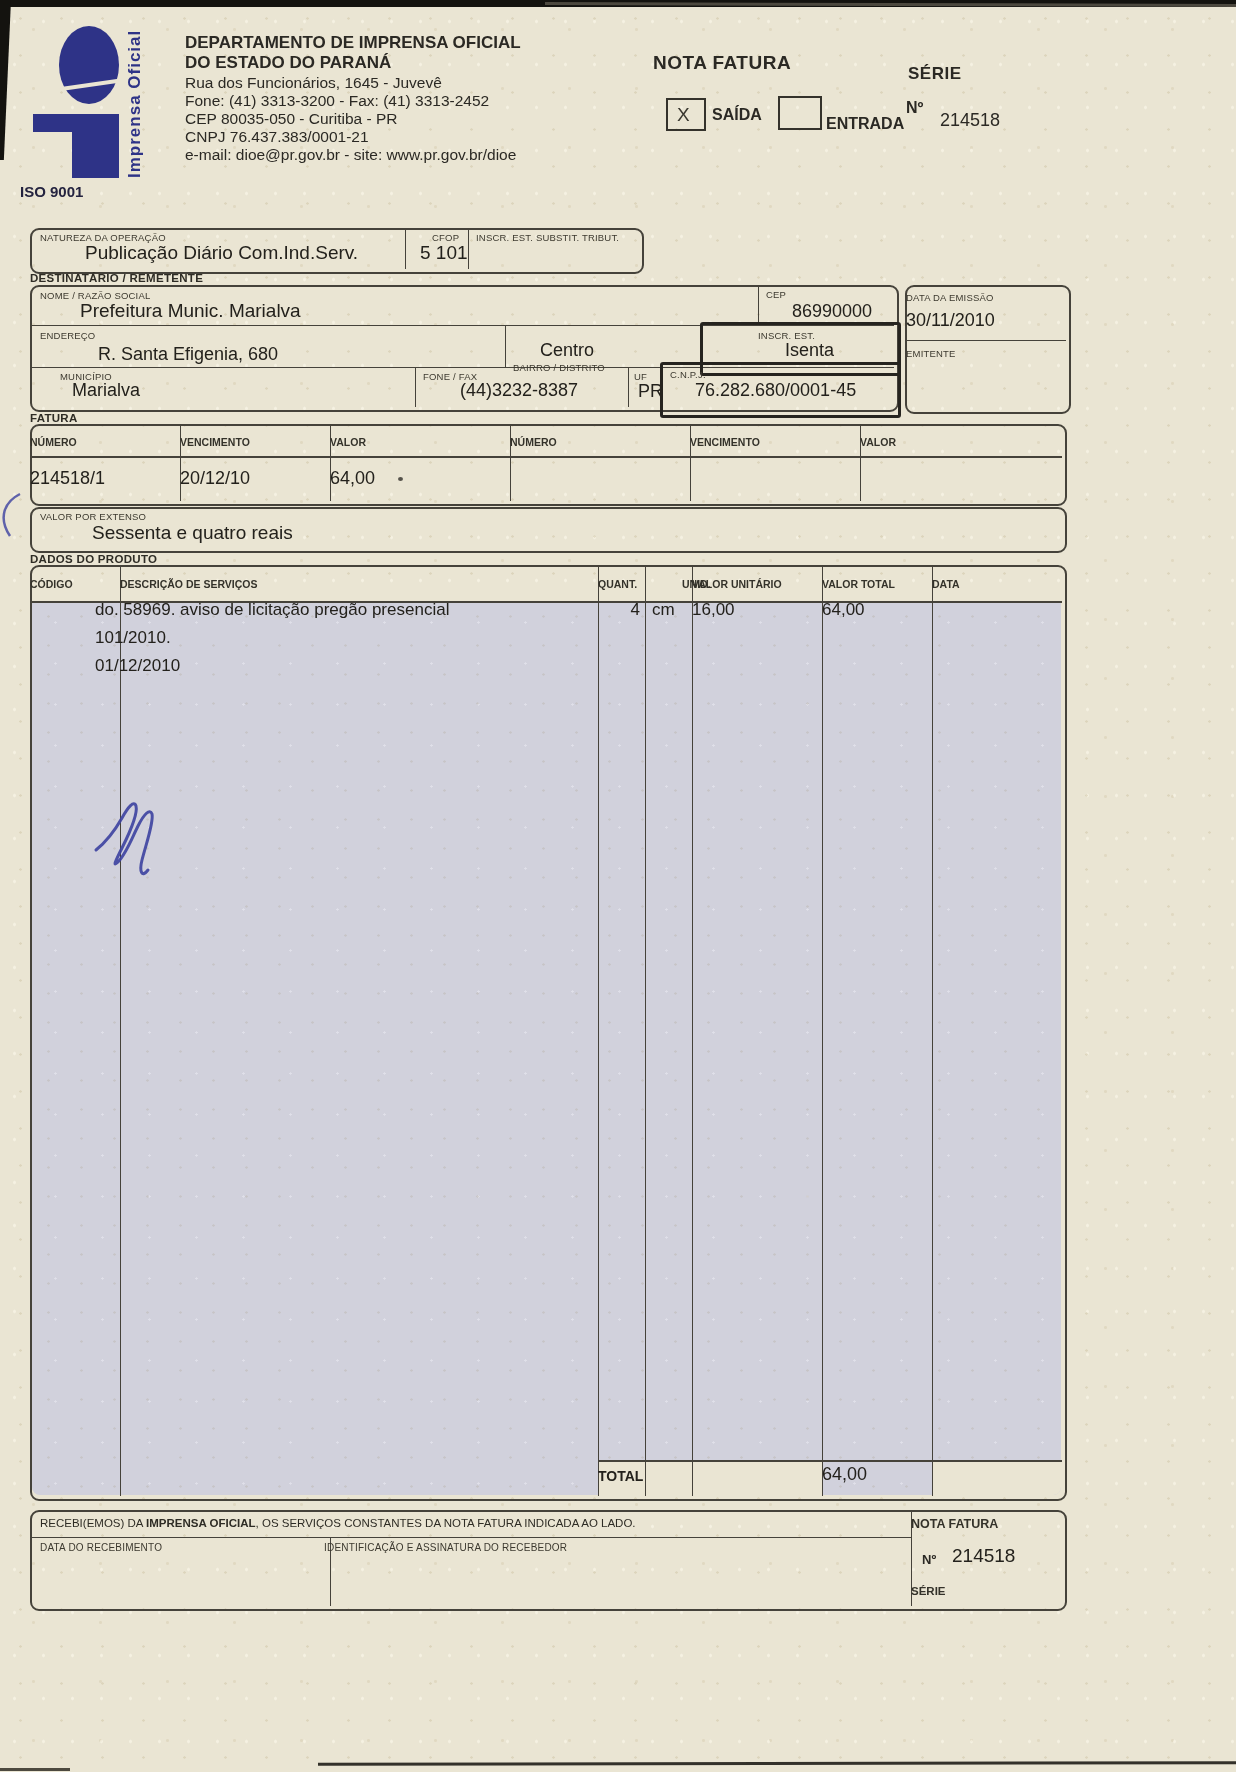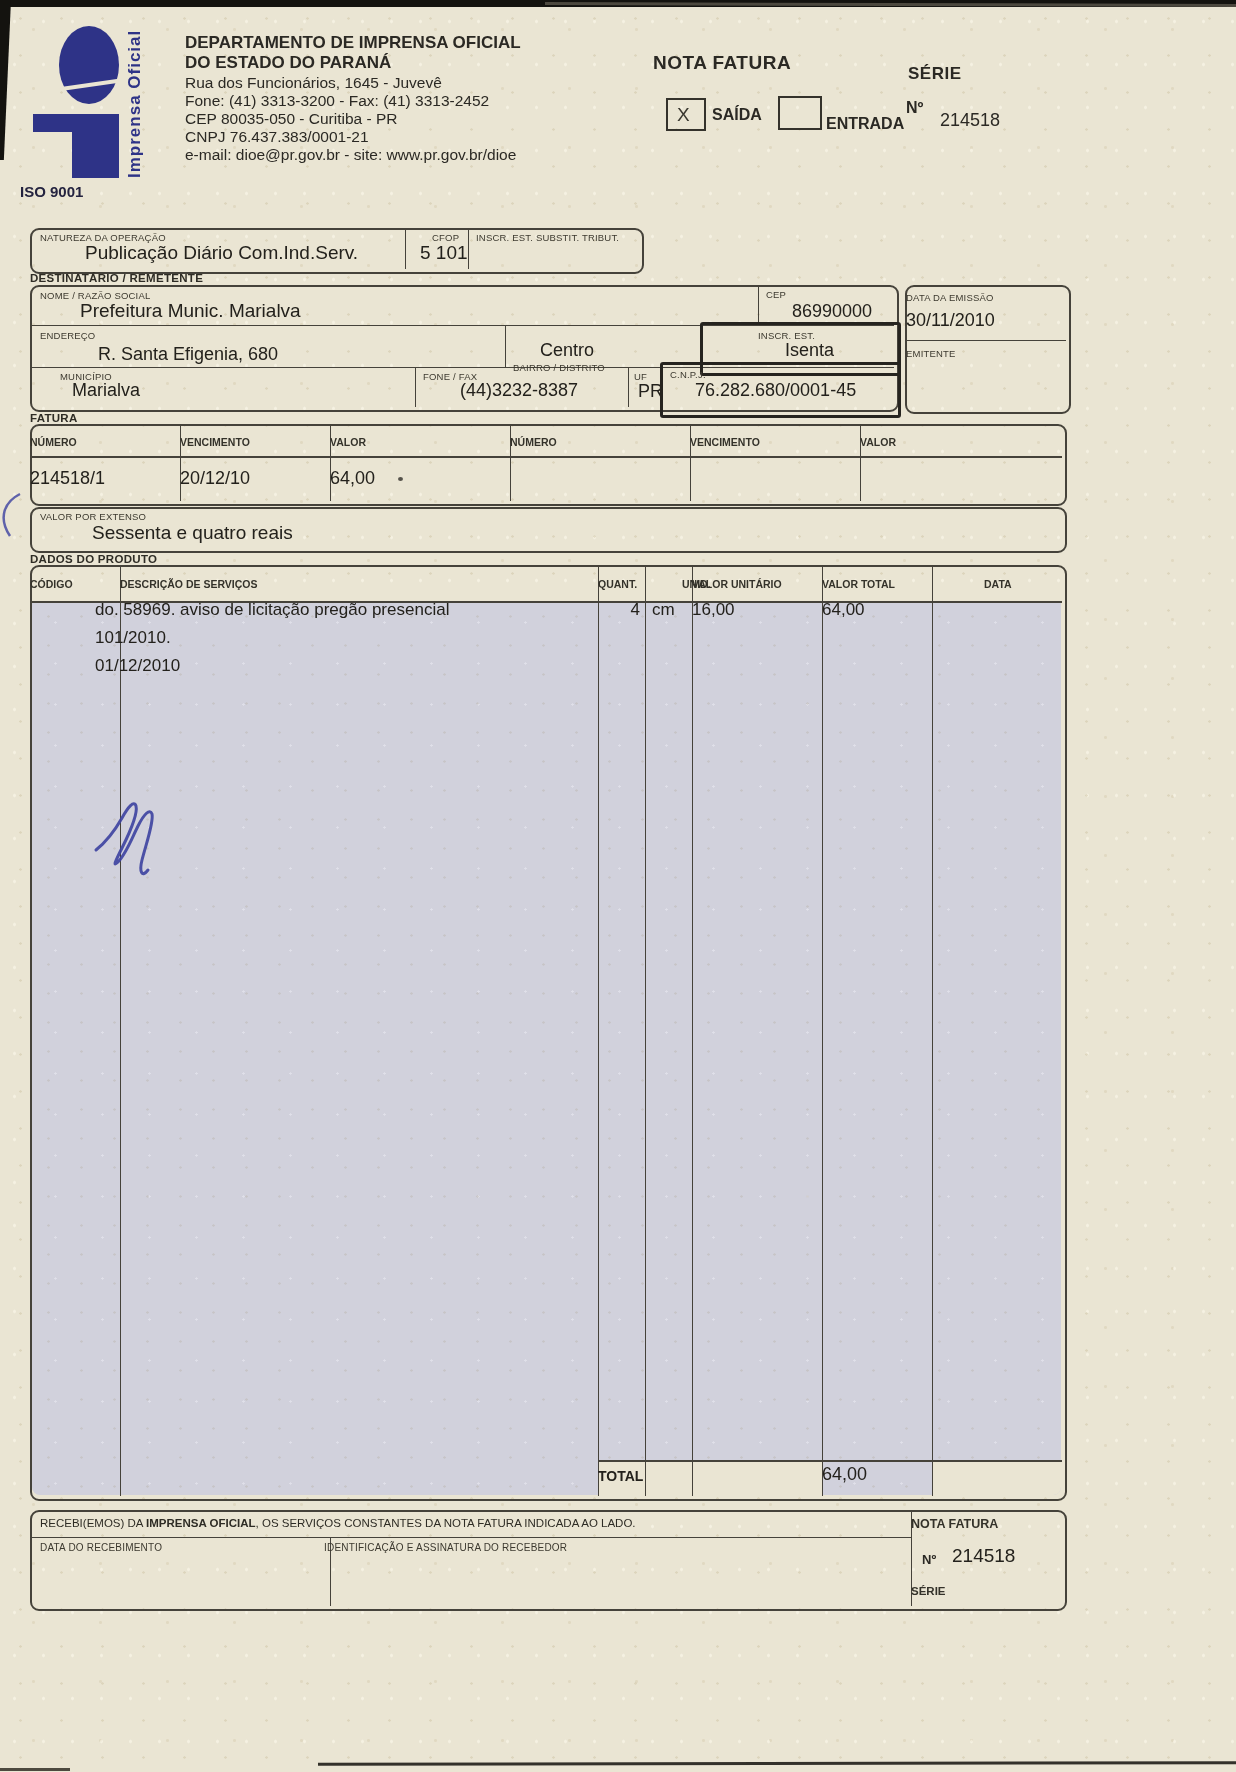--- a/index.html
+++ b/index.html
@@ -161,21 +161,21 @@
   <div class="vline" style="left:932px;top:566px;height:930px;z-index:4;"></div>
   <div class="hline" style="left:31px;top:601px;width:1031px;border-top-width:2.5px;z-index:4;"></div>
   <div class="hline" style="left:598px;top:1460px;width:464px;border-top-width:2px;z-index:4;"></div>
 
   <div class="hdr ctr" style="left:30px;top:578px;width:90px;z-index:5;">CÓDIGO</div>
   <div class="hdr ctr" style="left:120px;top:578px;width:478px;z-index:5;">DESCRIÇÃO DE SERVIÇOS</div>
   <div class="hdr ctr" style="left:598px;top:578px;width:47px;z-index:5;">QUANT.</div>
   <div class="hdr ctr" style="left:650px;top:578px;width:47px;z-index:5;padding-left:32px;">UNID.</div>
   <div class="hdr ctr" style="left:692px;top:578px;width:130px;z-index:5;">VALOR UNITÁRIO</div>
   <div class="hdr ctr" style="left:822px;top:578px;width:110px;z-index:5;">VALOR TOTAL</div>
-  <div class="hdr ctr" style="left:984px;top:578px;width:131px;z-index:5;">DATA</div>
+  <div class="hdr ctr" style="left:932px;top:578px;width:131px;z-index:5;">DATA</div>
 
   <div class="val" style="left:95px;top:600px;font-size:17px;z-index:5;">do. 58969. aviso de licitação pregão presencial</div>
   <div class="val" style="left:95px;top:628px;font-size:17px;z-index:5;">101/2010.</div>
   <div class="val" style="left:95px;top:656px;font-size:17px;z-index:5;">01/12/2010</div>
   <div class="val" style="left:598px;top:600px;width:42px;text-align:right;font-size:17px;z-index:5;">4</div>
   <div class="val" style="left:652px;top:600px;font-size:17px;z-index:5;">cm</div>
   <div class="val ctr" style="left:692px;top:600px;width:130px;font-size:17px;z-index:5;">16,00</div>
   <div class="val ctr" style="left:822px;top:600px;width:110px;font-size:17px;z-index:5;">64,00</div>
 
   <svg class="abs" style="left:92px;top:788px;z-index:6;" width="100" height="100" viewBox="0 0 100 100">

